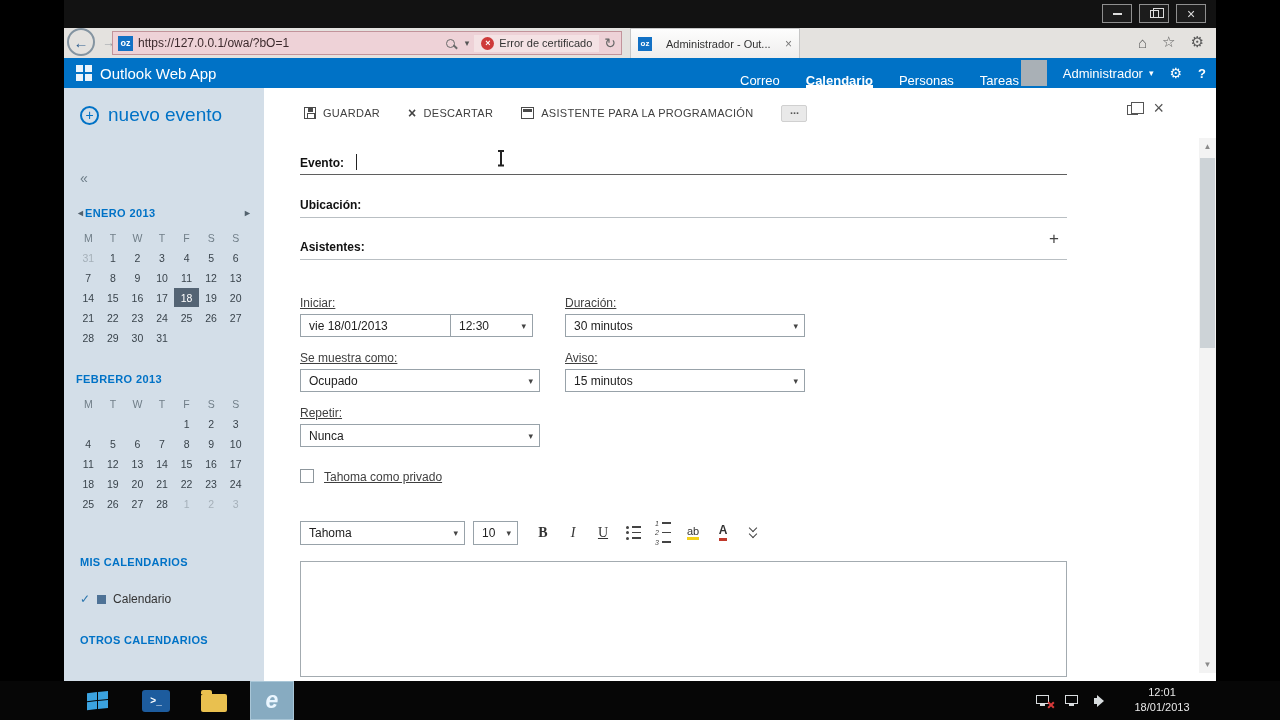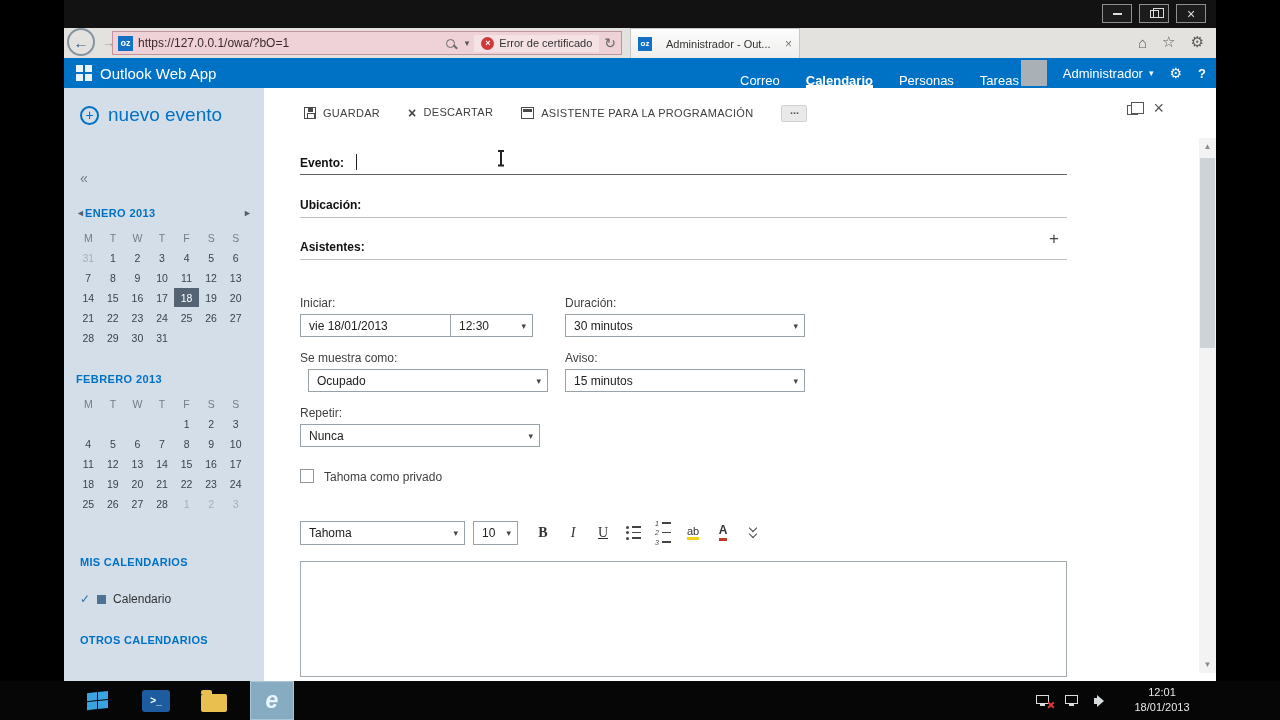--- a/index.html
+++ b/index.html
@@ -71,35 +71,35 @@
 .cc.hd{color:#707e88;}
 .cc.mut{color:#a5b0b9;}
 .cc.sel{background:#546474;color:#fff;}
 .side-h{position:absolute;left:16px;color:#0072c6;font-weight:bold;font-size:11px;letter-spacing:.3px;}
 .cal-item{position:absolute;left:16px;display:flex;align-items:center;gap:7px;font-size:12px;color:#333;}
 .cal-item .chk{color:#2e77ae;font-size:12px;}
 .cal-item .sq{width:9px;height:9px;background:#4e7296;flex:none;}
 
 
 .toolbar{position:absolute;top:14px;left:40px;display:flex;gap:28px;align-items:center;height:22px;}
-.tb-item{display:flex;gap:7px;align-items:flex-start;font-size:11px;color:#404040;letter-spacing:.3px;white-space:nowrap;}
+.tb-item{display:flex;gap:7px;align-items:center;font-size:11px;color:#404040;letter-spacing:.3px;white-space:nowrap;}
 .ic-save{width:12px;height:12px;border:1.5px solid #4a4a4a;position:relative;background:#fff;flex:none;}
 .ic-save::before{content:'';position:absolute;top:0;left:2.5px;width:5px;height:3.5px;background:#4a4a4a;}
 .ic-save::after{content:'';position:absolute;bottom:0;left:2px;width:6px;height:4px;border:1.5px solid #4a4a4a;border-bottom:none;}
 .ic-x{font-size:14px;font-weight:bold;color:#444;line-height:1;}
 .ic-cal{width:13px;height:12px;border:1.5px solid #4a4a4a;position:relative;flex:none;}
 .ic-cal::before{content:'';position:absolute;top:1px;left:1px;right:1px;height:2.5px;background:#4a4a4a;}
 .more-btn{width:26px;height:17px;background:#e9e9e9;border:1px solid #d0d0d0;border-radius:2px;color:#555;display:flex;align-items:flex-start;justify-content:center;font-size:11px;line-height:9px;font-weight:bold;}
 .popout{position:absolute;right:78px;top:17px;width:11px;height:10px;border:1.5px solid #555;background:#fff;}
 .popout::before{content:'';position:absolute;top:-4px;left:3px;width:11px;height:10px;border:1.5px solid #555;background:#fff;}
 .main-close{position:absolute;right:52px;top:10px;font-size:18px;color:#555;}
 
 
 .f-label{position:absolute;font-weight:bold;font-size:12px;color:#111;}
-.lbl{position:absolute;font-size:12px;color:#3f3f3f;}
+.lbl{position:absolute;font-size:12px;color:#3f3f3f;text-decoration:underline;}
 .uline{position:absolute;left:36px;width:767px;height:1px;background:#b9bfc3;}
 .uline.focus{background:#5f5f5f;}
 .text-caret{position:absolute;left:92px;top:66px;width:1px;height:16px;background:#222;}
 .ibeam{position:absolute;left:232px;top:62px;width:9px;height:17px;}
 .ibeam::before{content:'';position:absolute;left:4px;top:1px;bottom:1px;width:1.5px;background:#222;}
 .ibeam::after{content:'';position:absolute;left:1.5px;right:1.5px;top:0;height:1.5px;background:#222;box-shadow:0 14.5px 0 #222;}
 .plus-attendee{position:absolute;left:785px;top:141px;font-size:17px;color:#444;}
 .select{position:absolute;height:23px;background:#fff;border:1px solid #98a2a9;display:flex;align-items:center;padding:0 18px 0 8px;font-size:12px;color:#222;}
 .sel-caret{position:absolute;right:6px;top:50%;transform:translateY(-50%);font-size:9px;color:#444;}
 .checkbox{position:absolute;left:36px;top:381px;width:14px;height:14px;border:1px solid #8d969c;background:#fff;}
@@ -384,21 +384,21 @@
           <span>12:30</span>
           <span class="sel-caret">▾</span>
         </div>
         <div class="select" style="left:301px;top:226px;width:240px">
           <span>30 minutos</span>
           <span class="sel-caret">▾</span>
         </div>
 
         <span class="lbl" style="left:36px;top:263px">Se muestra como:</span>
         <span class="lbl" style="left:301px;top:263px">Aviso:</span>
-        <div class="select" style="left:44px;top:281px;width:240px">
+        <div class="select" style="left:36px;top:281px;width:240px">
           <span>Ocupado</span>
           <span class="sel-caret">▾</span>
         </div>
         <div class="select" style="left:301px;top:281px;width:240px">
           <span>15 minutos</span>
           <span class="sel-caret">▾</span>
         </div>
 
         <span class="lbl" style="left:36px;top:318px">Repetir:</span>
         <div class="select" style="left:36px;top:336px;width:240px">

